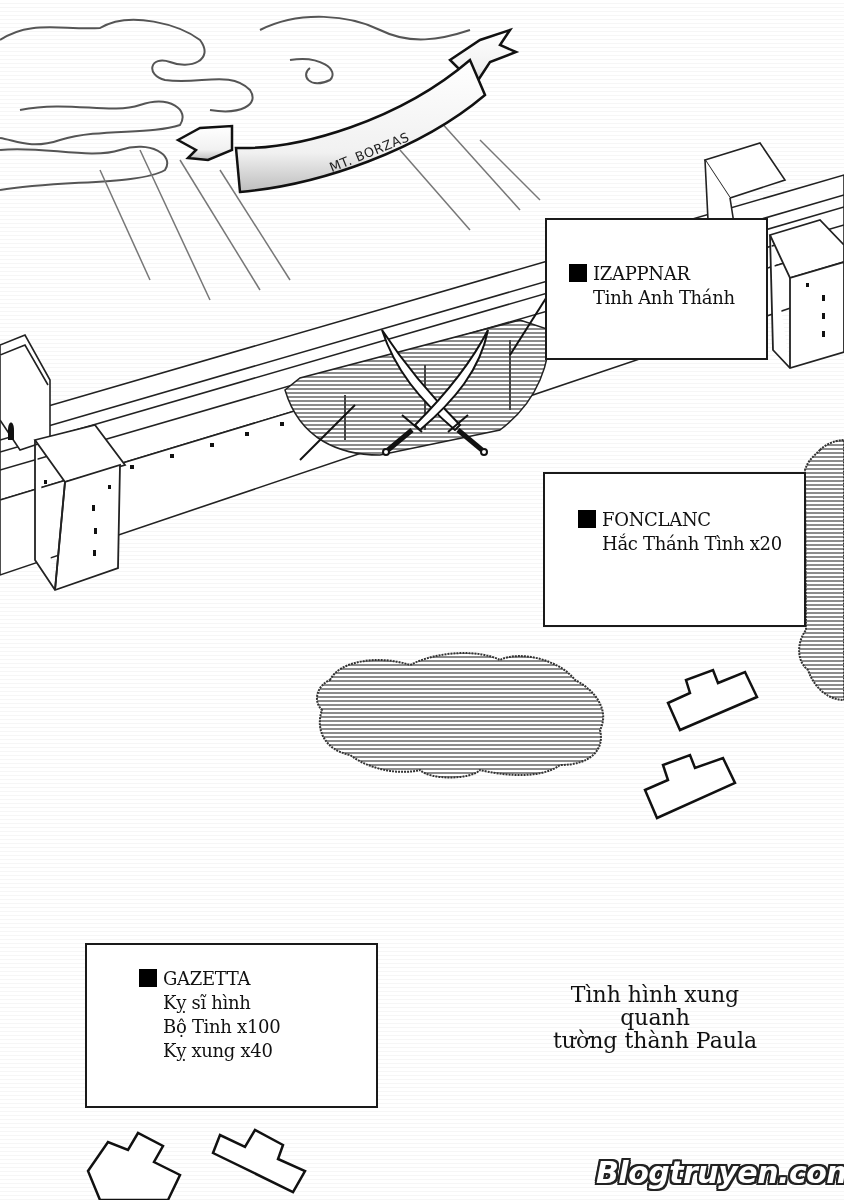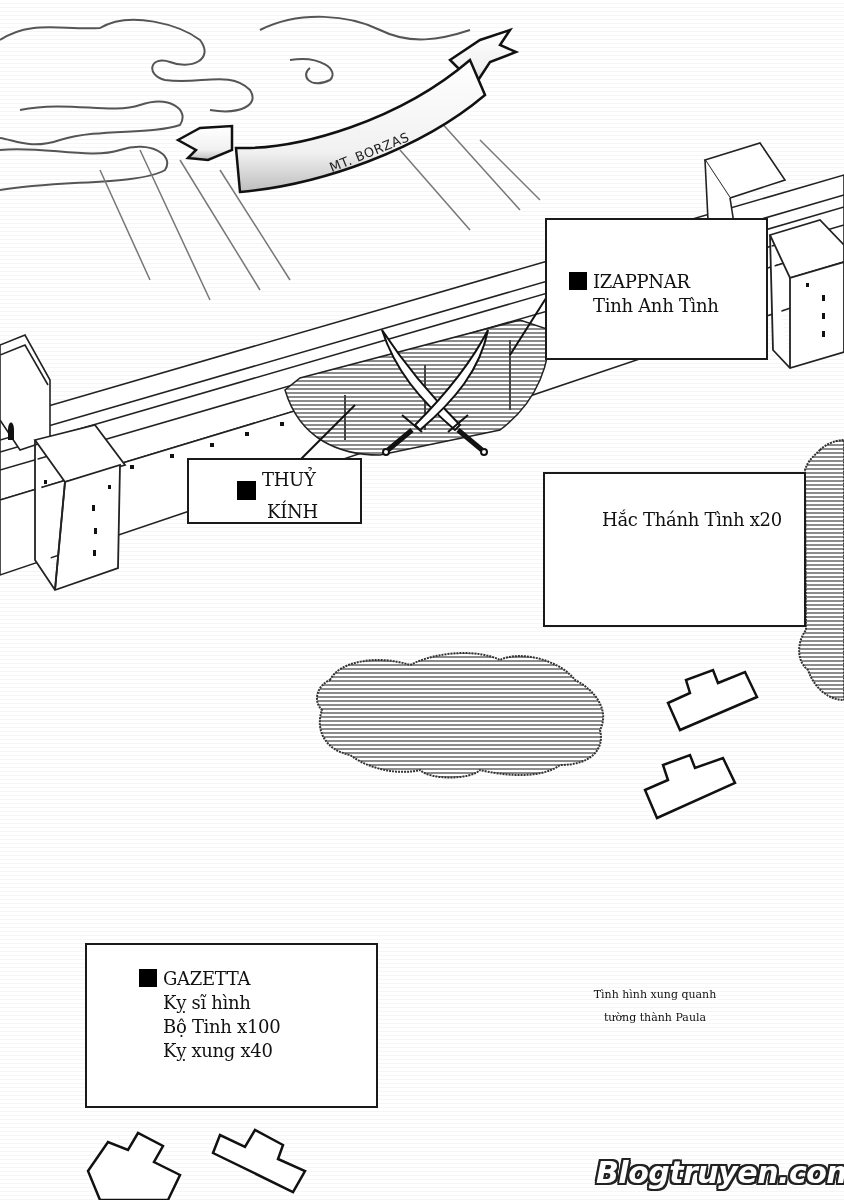--- a/index.html
+++ b/index.html
@@ -7,21 +7,21 @@
     font-family:"DejaVu Serif","Liberation Serif",serif;color:#111;}
   
   .tone-bg{position:absolute;left:0;top:0;width:844px;height:1200px;
     background:repeating-linear-gradient(0deg,rgba(0,0,0,0.035) 0 1px,transparent 1px 4px);}
   svg.art{position:absolute;left:0;top:0;}
   .label-box{position:absolute;background:#fff;border:2px solid #1a1a1a;box-sizing:border-box;}
   .label-inner{position:absolute;font-size:18px;line-height:24px;font-family:"DejaVu Serif",serif;letter-spacing:-0.3px;}
   .bullet{display:inline-block;width:18px;height:18px;background:#000;vertical-align:-2px;margin-right:6px;}
   .line{white-space:nowrap;}
   .indent{padding-left:24px;}
-  .caption{position:absolute;font-size:11px;line-height:23px;text-align:center;font-family:"DejaVu Serif",serif;}
+  .caption{position:absolute;font-size:22px;line-height:23px;text-align:center;font-family:"DejaVu Serif",serif;}
   .watermark{position:absolute;font-family:"DejaVu Sans",sans-serif;font-weight:bold;font-style:italic;
     font-size:30px;color:#fff;letter-spacing:-0.5px;
     text-shadow:-2px -2px 0 #222,2px -2px 0 #222,-2px 2px 0 #222,2px 2px 0 #222,0 2px 0 #222,0 -2px 0 #222,2px 0 0 #222,-2px 0 0 #222;}
   .banner-text{font-family:"DejaVu Sans",sans-serif;font-size:13px;fill:#222;letter-spacing:0.5px;}
 </style>
 </head>
 <body>
 
 <div id="page">
   <div class="tone-bg"></div>
@@ -140,35 +140,30 @@
 
     <g fill="#fff" stroke="#111" stroke-width="2.5">
       <path d="M668,703 L690,693 L686,680 L713,670 L718,683 L745,672 L757,697 L680,730 Z"></path>
       <path d="M645,790 L668,780 L663,765 L690,755 L695,768 L723,758 L735,783 L657,818 Z"></path>
       <path d="M88,1171 L108,1142 L128,1150 L138,1133 L163,1146 L154,1162 L180,1175 L168,1200 L100,1200 Z"></path>
       <path d="M213,1153 L220,1135 L245,1147 L255,1130 L283,1145 L278,1159 L305,1171 L293,1192 Z"></path>
     </g>
   </svg>
 
   <div class="label-box" style="left:545px;top:218px;width:223px;height:142px;">
-    <div class="label-inner" style="left:22px;top:50px;">
+    <div class="label-inner" style="left:22px;top:42px;">
       <div class="line"><span class="bullet"></span><span>IZAPPNAR</span></div>
-      <div class="line indent">Tinh Anh Tình</div>
+      <div class="line indent">Tinh Anh Thánh</div>
     </div>
   </div>
 
-  <div class="label-box" style="left:187px;top:458px;width:175px;height:66px;">
-    <div class="label-inner" style="left:48px;top:8px;">
-      <div class="line"><span class="bullet" style="width:19px;height:19px;vertical-align:-14px;"></span><span>THUỶ</span></div>
-      <div class="line" style="padding-left:30px;">KÍNH</div>
-    </div>
-  </div>
 
   <div class="label-box" style="left:543px;top:472px;width:263px;height:155px;">
     <div class="label-inner" style="left:33px;top:34px;">
+      <div class="line"><span class="bullet"></span><span>FONCLANC</span></div>
       <div class="line indent">Hắc Thánh Tình x20</div>
     </div>
   </div>
 
   <div class="label-box" style="left:85px;top:943px;width:293px;height:165px;">
     <div class="label-inner" style="left:52px;top:22px;">
       <div class="line"><span class="bullet"></span><span>GAZETTA</span></div>
       <div class="line indent">Kỵ sĩ hình</div>
       <div class="line indent">Bộ Tinh x100</div>
       <div class="line indent">Kỵ xung x40</div>

